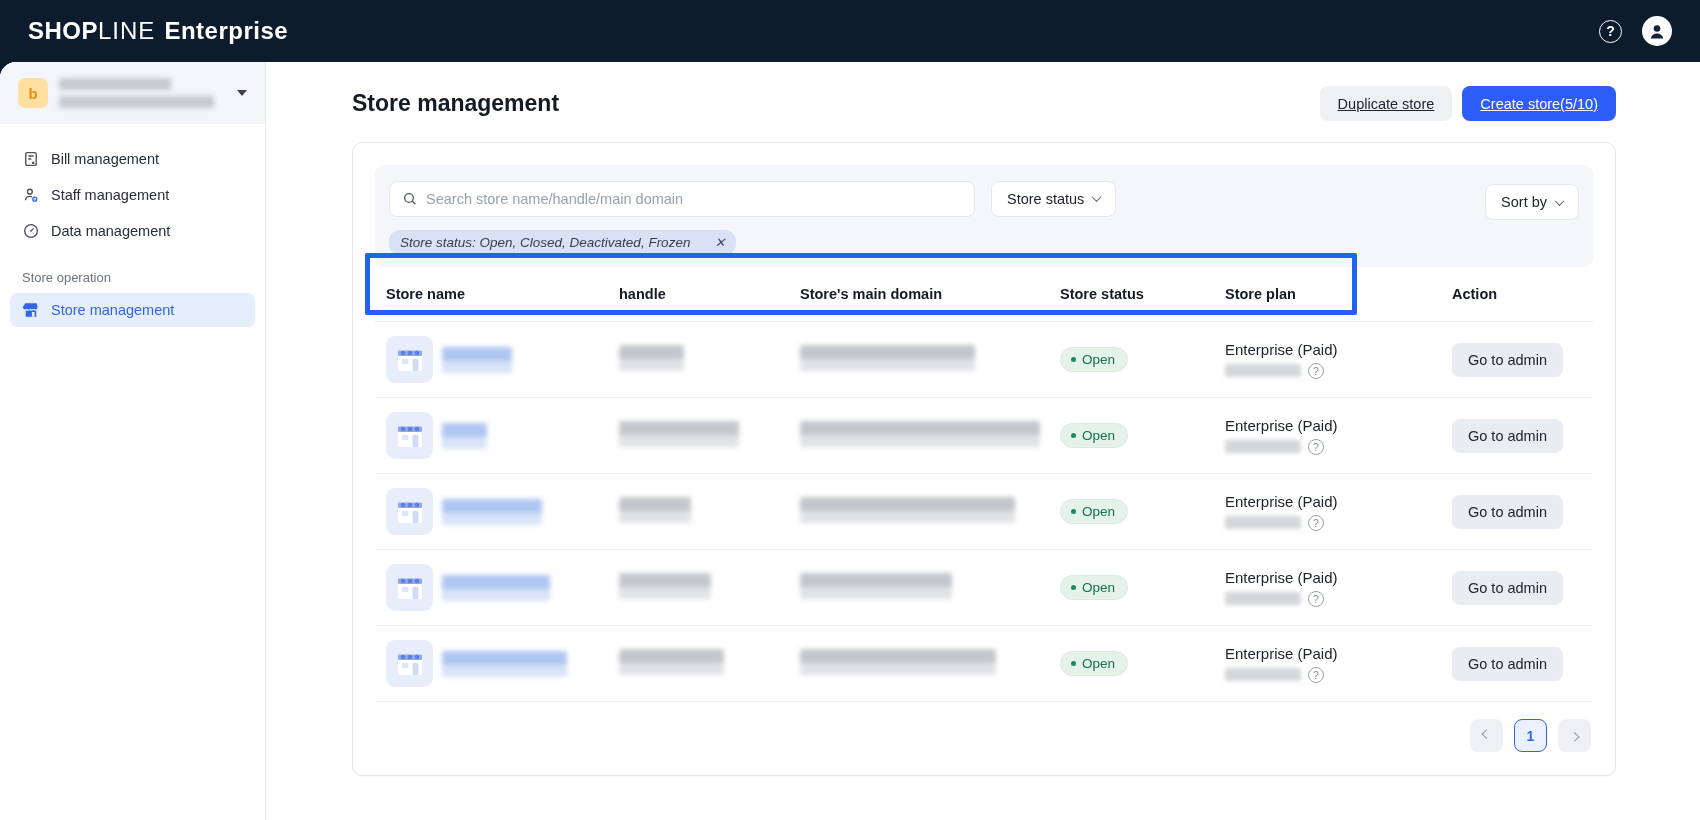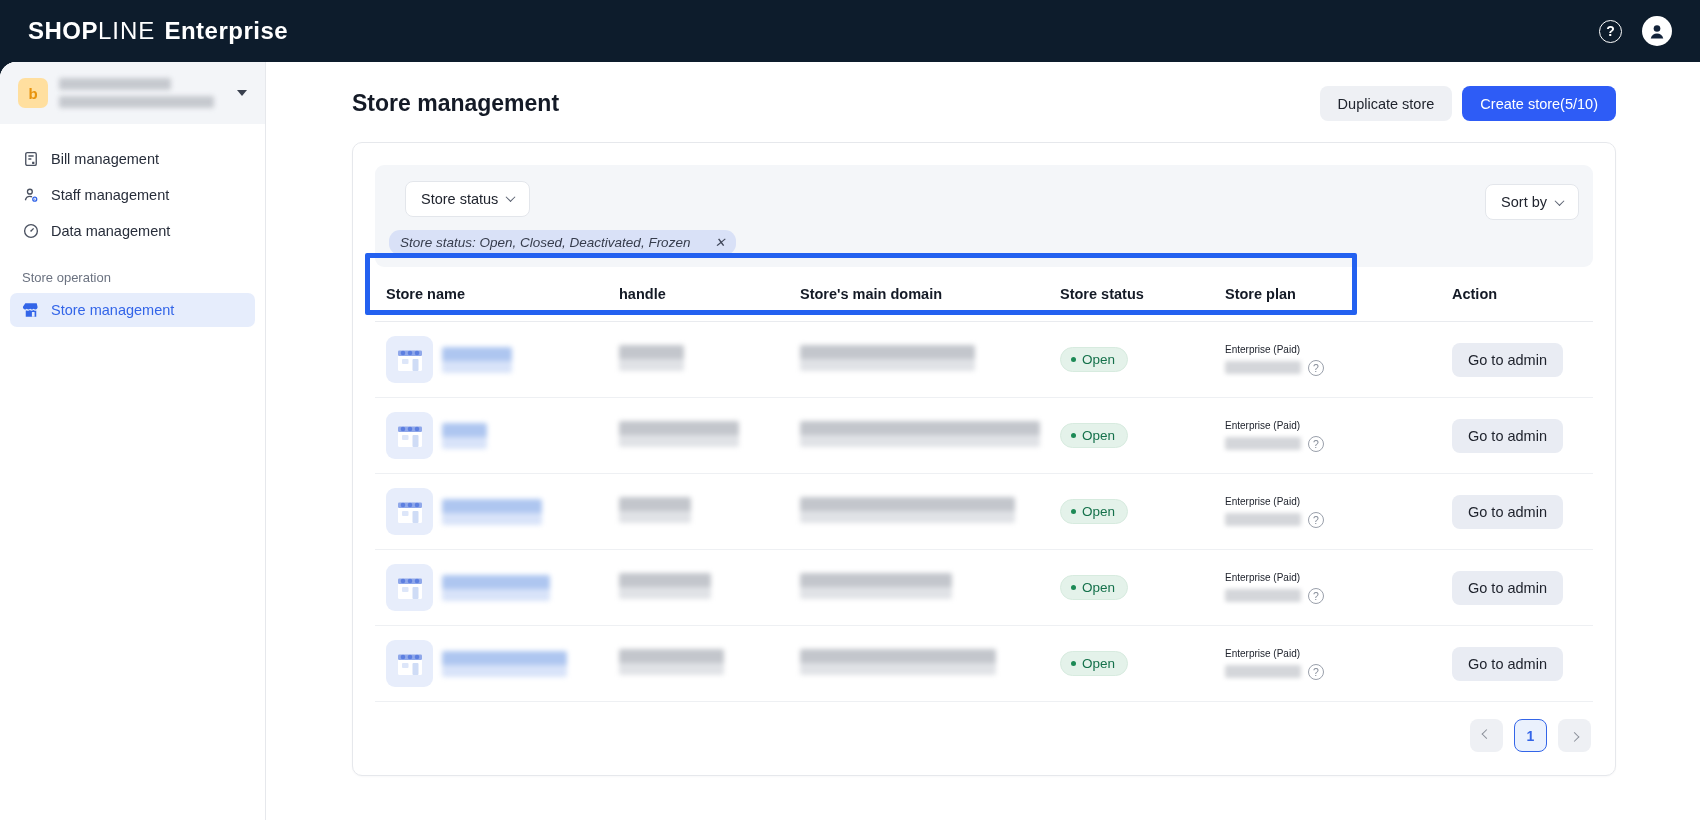--- a/index.html
+++ b/index.html
@@ -31,21 +31,21 @@
   .nav-item svg { flex:none; color:#4a5160; }
   .nav-item.active { background:#e6edfc; color:#3365e8; font-weight:500; }
   .nav-item.active svg { color:#3365e8; }
   .section-gap { height:14px; }
 
   
   .main { flex:1; padding:24px 84px 0 86px; }
   .page-header { display:flex; align-items:center; justify-content:space-between; }
   .page-title { font-size:23px; font-weight:700; color:#141a26; }
   .header-buttons { display:flex; gap:10px; }
-  .btn { height:35px; border:none; border-radius:8px; font-size:14.5px; font-family:inherit; cursor:pointer; padding:0 18px; }
+  .btn { height:35px; border:none; border-radius:8px; font-size:14.5px; font-family:inherit; cursor:pointer; padding:0 18px;text-decoration:underline; }
   .btn-light { background:#eef0f4; color:#20242e; }
   .btn-primary { background:#2e5cf6; color:#fff; }
 
   
   .card { position:relative; margin-top:21px; border:1px solid #e6e8ec; border-radius:10px; background:#fff; height:634px; padding:22px 22px 0; box-shadow:0 1px 2px rgba(20,30,60,.03); }
 
   
   .filter-bar { background:#f4f6f9; border-radius:9px; padding:12px 14px; }
   .filter-row { display:flex; align-items:center; }
   .search-box { width:586px; height:36px; background:#fff; border:1px solid #e3e6eb; border-radius:8px; display:flex; align-items:center; padding:0 12px; gap:8px; }
@@ -67,21 +67,21 @@
 
   .redact { display:inline-block; border-radius:2px; filter:blur(2.5px); }
   .redact-gray { height:26px; background:linear-gradient(#c3c6cc 0 55%, #e0e2e6 55% 100%); }
   .redact-blue { height:26px; background:linear-gradient(#aec6f0 0 55%, #d8e3f9 55% 100%); }
   .redact-org { height:12px; background:#c6c9cf; }
   .redact-sm { height:13px; width:76px; background:#d4d6da; filter:blur(2px); }
 
   .status-badge { display:inline-flex; align-items:center; gap:6px; background:#e4f2ea; border:1px solid #d7ebdf; border-radius:999px; padding:4px 12px 4px 10px; font-size:13.5px; color:#15714b; }
   .status-dot { width:5px; height:5px; border-radius:50%; background:#1d8a56; }
 
-  .plan-name { font-size:10px; color:#20242e; }
+  .plan-name { font-size:15px; color:#20242e; }
   .plan-sub { margin-top:5px; display:flex; align-items:center; gap:7px; }
   .q-icon { width:16px; height:16px; border:1.3px solid #9aa0ab; border-radius:50%; color:#868d99; font-size:10.5px; display:flex; align-items:center; justify-content:center; }
 
   .btn-admin { height:34px; background:#e9ecf3; color:#20242e; border:none; border-radius:8px; font-size:14.5px; font-family:inherit; padding:0 16px; cursor:pointer; }
 
   
   .annotation-box { position:absolute; left:12px; top:110px; width:992px; height:62px; border:5px solid #2361f0; border-radius:2px; pointer-events:none; }
 
   
   .pagination { display:flex; justify-content:flex-end; align-items:center; gap:11px; padding:17px 2px 0; }
@@ -172,20 +172,27 @@
       <div class="header-buttons">
         <button class="btn btn-light">Duplicate store</button>
         <button class="btn btn-primary">Create store(5/10)</button>
       </div>
     </div>
 
     <div class="card">
 
       <div class="filter-bar">
         <div class="filter-row">
+          <div class="search-box">
+            <svg width="16" height="16" viewBox="0 0 24 24" fill="none" stroke="#565d69" stroke-width="2">
+                  <circle cx="10.5" cy="10.5" r="6.5"></circle>
+                  <path d="M15.5 15.5L20 20"></path>
+                </svg>
+            <input type="text" placeholder="Search store name/handle/main domain" style="">
+          </div>
           <div class="drop-btn">
             <span>Store status</span>
             <span class="chev"></span>
           </div>
           <div class="drop-btn sort-btn">
             <span>Sort by</span>
             <span class="chev"></span>
           </div>
         </div>
         <div class="chip-row">

